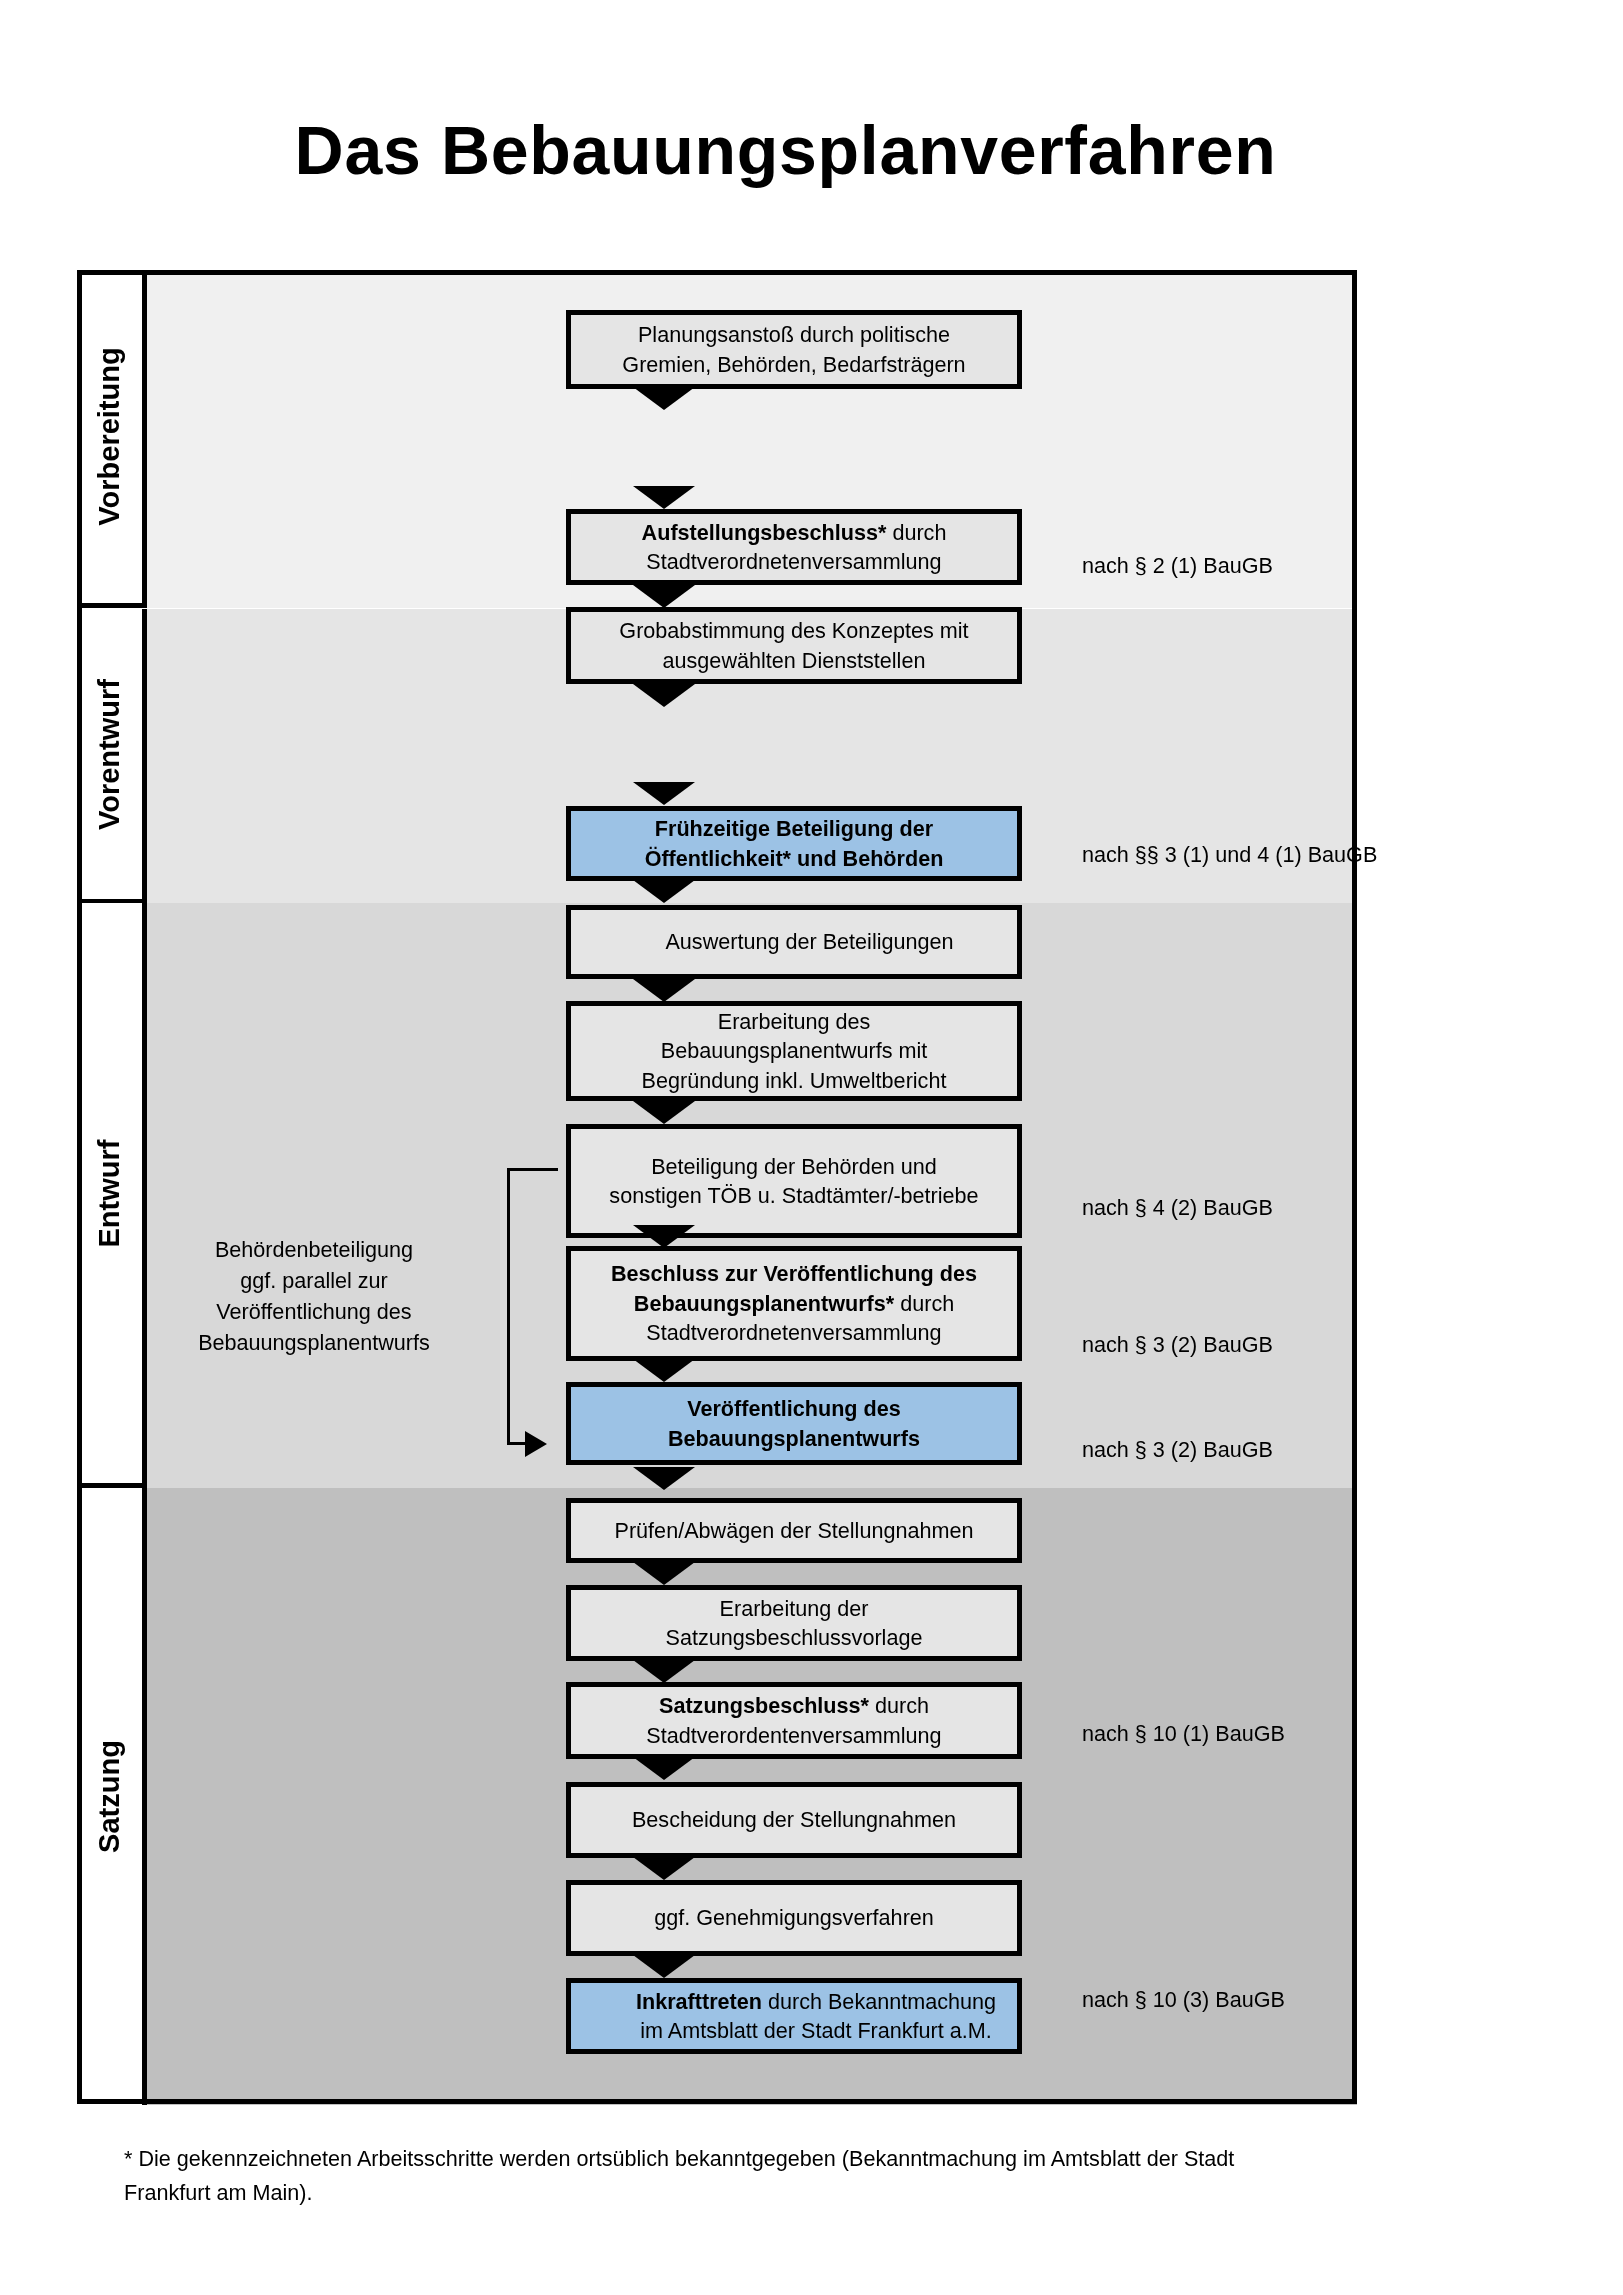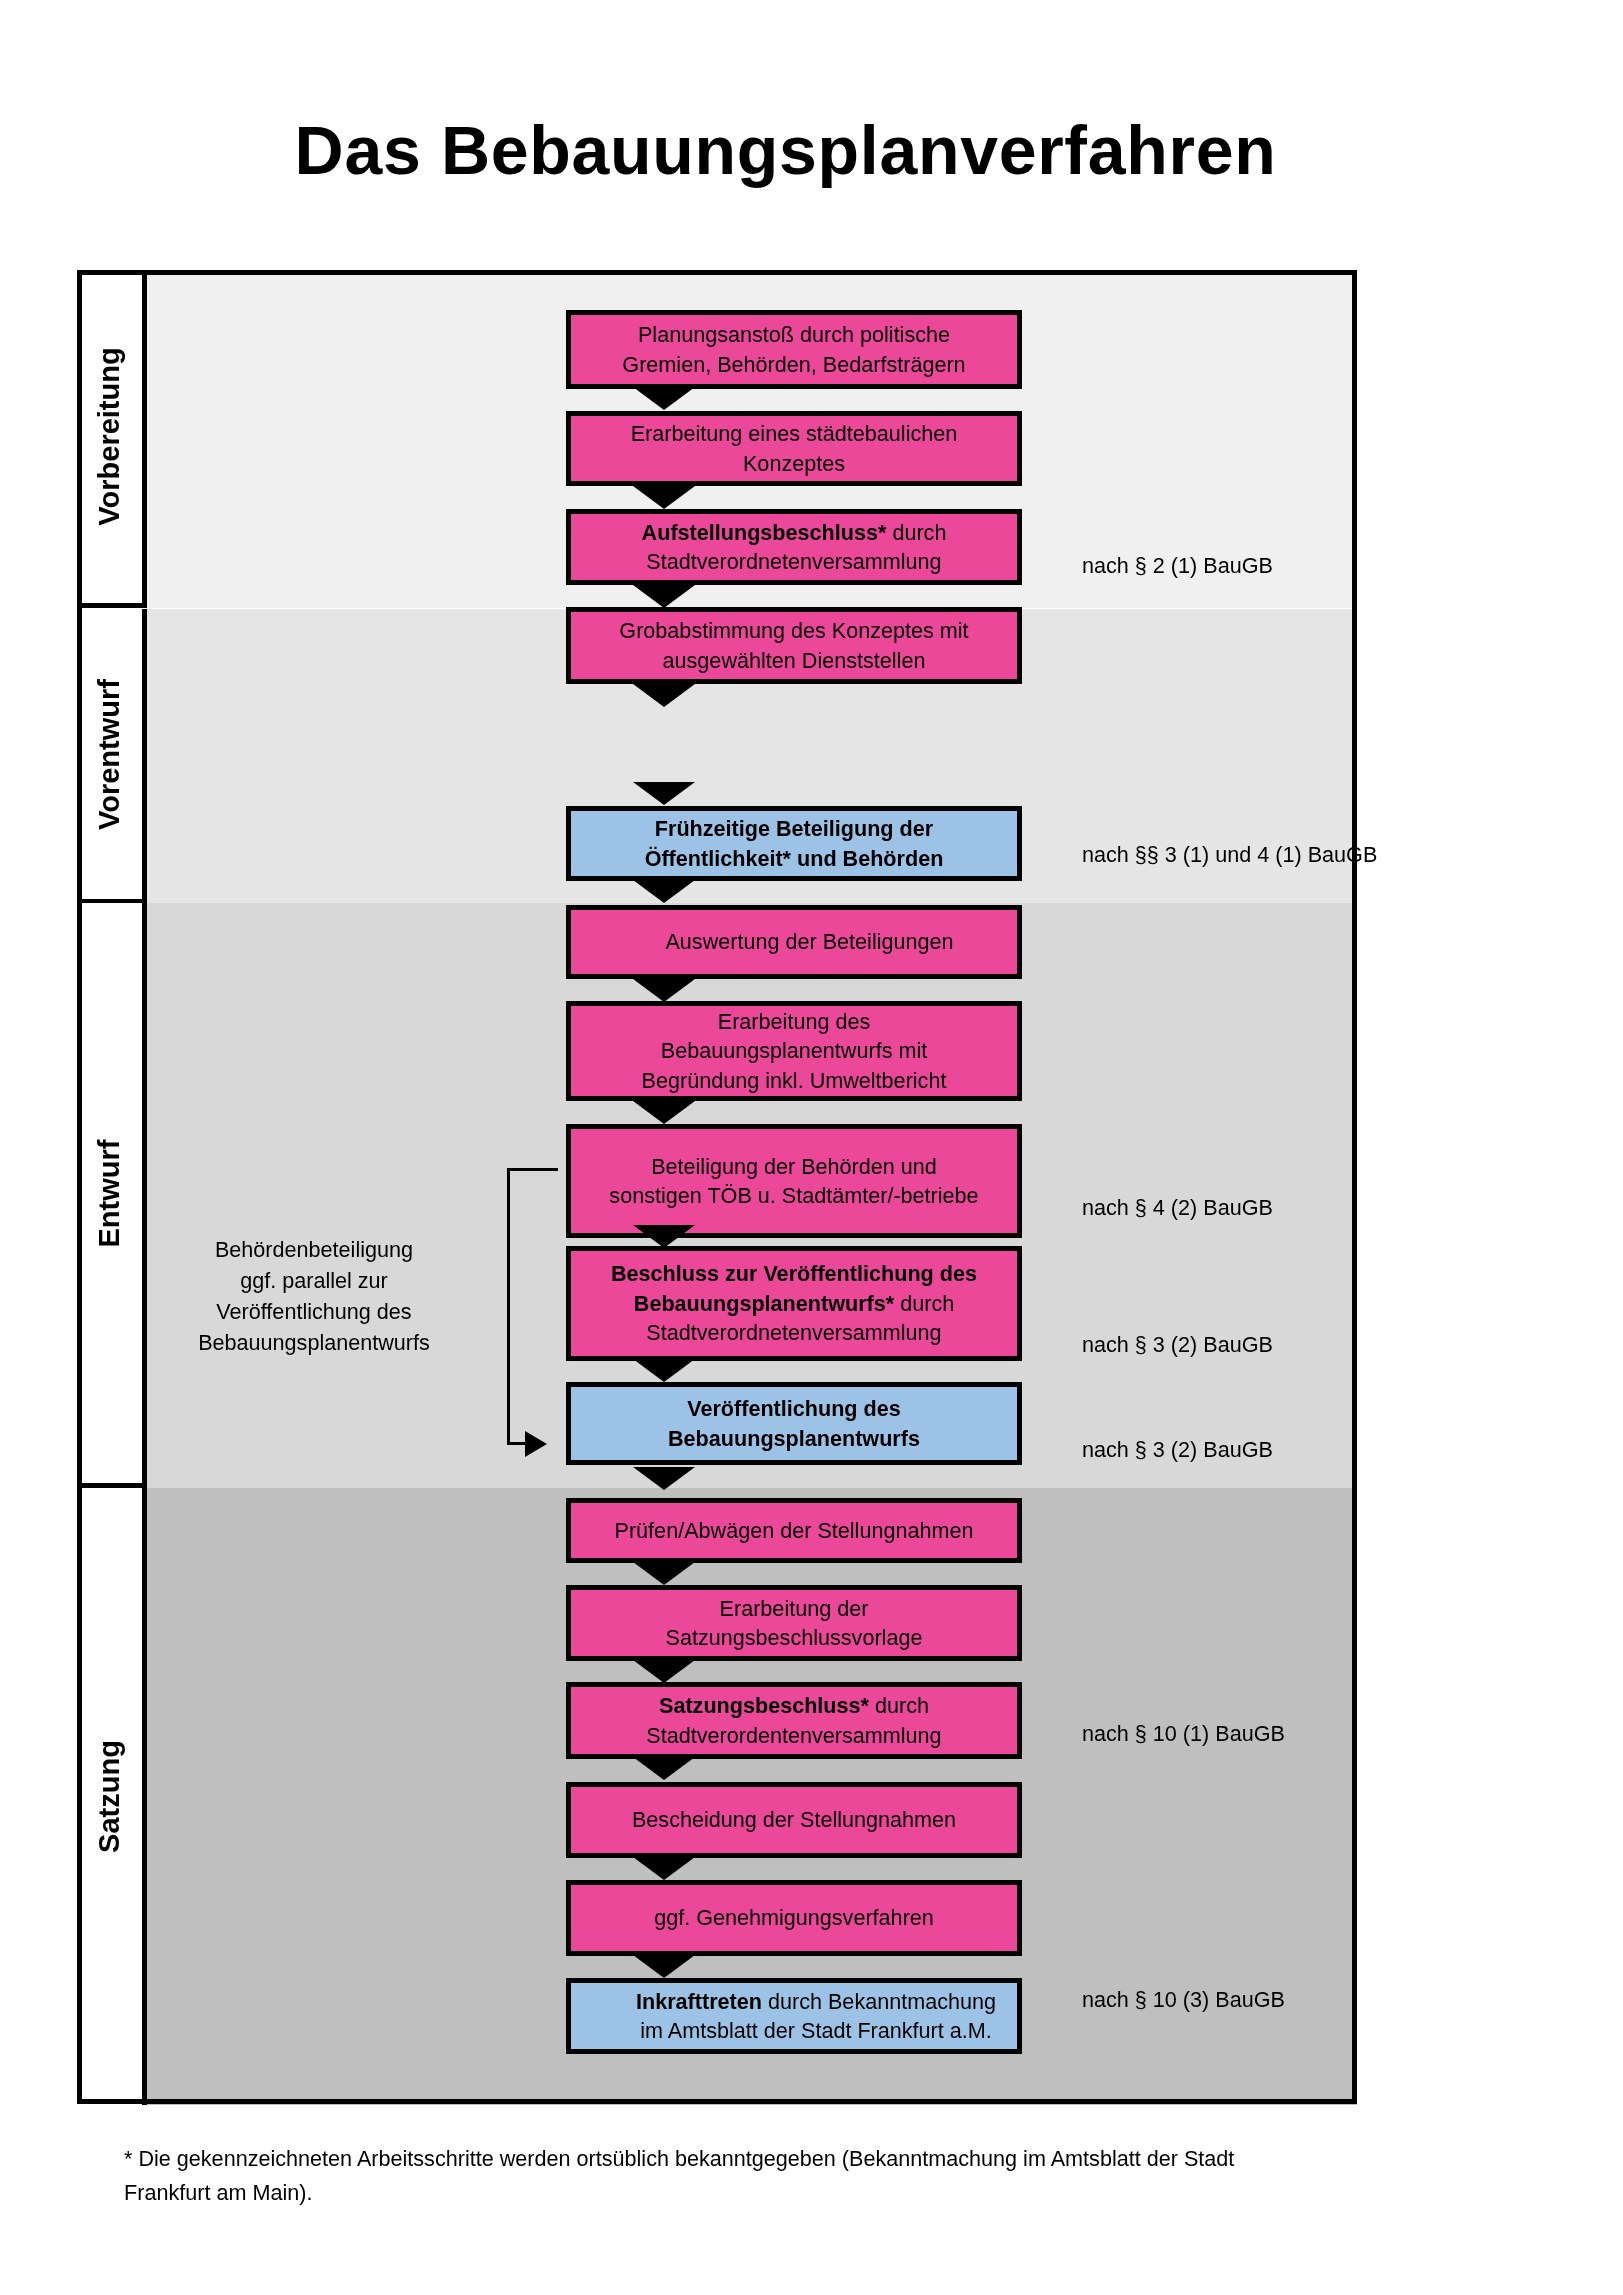--- a/index.html
+++ b/index.html
@@ -22,21 +22,21 @@
       border-right:5.2px solid #000;display:flex;align-items:center;justify-content:center;}
   .pc span{transform:rotate(-90deg);white-space:nowrap;font-weight:bold;font-size:29px;}
   .pc1{top:270px;height:338px;border-bottom:5.2px solid #000;}
   .pc2{top:609px;height:295px;border-bottom:5.2px solid #000;}
   .pc3{top:903px;height:585px;border-bottom:5.2px solid #000;}
   .pc4{top:1488px;height:617px;}
   
   .frame{left:77px;top:270px;width:1280px;height:1834px;box-sizing:border-box;
          border:5.2px solid #000;pointer-events:none;}
   
-  .box{left:566px;width:456px;background:#ec4899;border:5.2px solid #000;box-sizing:border-box;
+  .box{left:566px;width:456px;background:#e5e5e5;border:5.2px solid #000;box-sizing:border-box;
        display:flex;flex-direction:column;justify-content:center;text-align:center;
        font-size:21.6px;}
   .box .line{line-height:29.5px;white-space:nowrap;}
   .box .b{font-weight:bold;}
   .hl{background:#9cc2e5;}
   .s1{top:310px;height:79px;} .s2{top:411px;height:75px;} .s3{top:509px;height:76px;}
   .s4{top:607px;height:77px;} .s5{top:708px;height:75px;} .s6{top:806px;height:75px;}
   .s7{top:905px;height:74px;padding-left:31px;} .s8{top:1001px;height:100px;} .s9{top:1124px;height:114px;}
   .s10{top:1246px;height:115px;} .s11{top:1382px;height:83px;} .s12{top:1498px;height:65px;}
   .s13{top:1585px;height:76px;} .s14{top:1682px;height:77px;} .s15{top:1782px;height:76px;}
@@ -88,24 +88,20 @@
     <div>Veröffentlichung des</div>
     <div>Bebauungsplanentwurfs</div>
   </div>
 
   <div class="abs box s1">
     <div class="line"><span class="b"></span><span>Planungsanstoß durch politische</span></div>
     <div class="line"><span class="b"></span><span>Gremien, Behörden, Bedarfsträgern</span></div>
   </div>
   <div class="abs arw a1"></div>
 
-  <div class="abs box s2">
-    <div class="line"><span class="b"></span><span>Erarbeitung eines städtebaulichen</span></div>
-    <div class="line"><span class="b"></span><span>Konzeptes</span></div>
-  </div>
   <div class="abs arw a2"></div>
 
   <div class="abs box s3">
     <div class="line"><span class="b">Aufstellungsbeschluss*</span><span> durch</span></div>
     <div class="line"><span class="b"></span><span>Stadtverordnetenversammlung</span></div>
   </div>
   <div class="abs arw a3"></div>
 
   <div class="abs box s4">
     <div class="line"><span class="b"></span><span>Grobabstimmung des Konzeptes mit</span></div>

